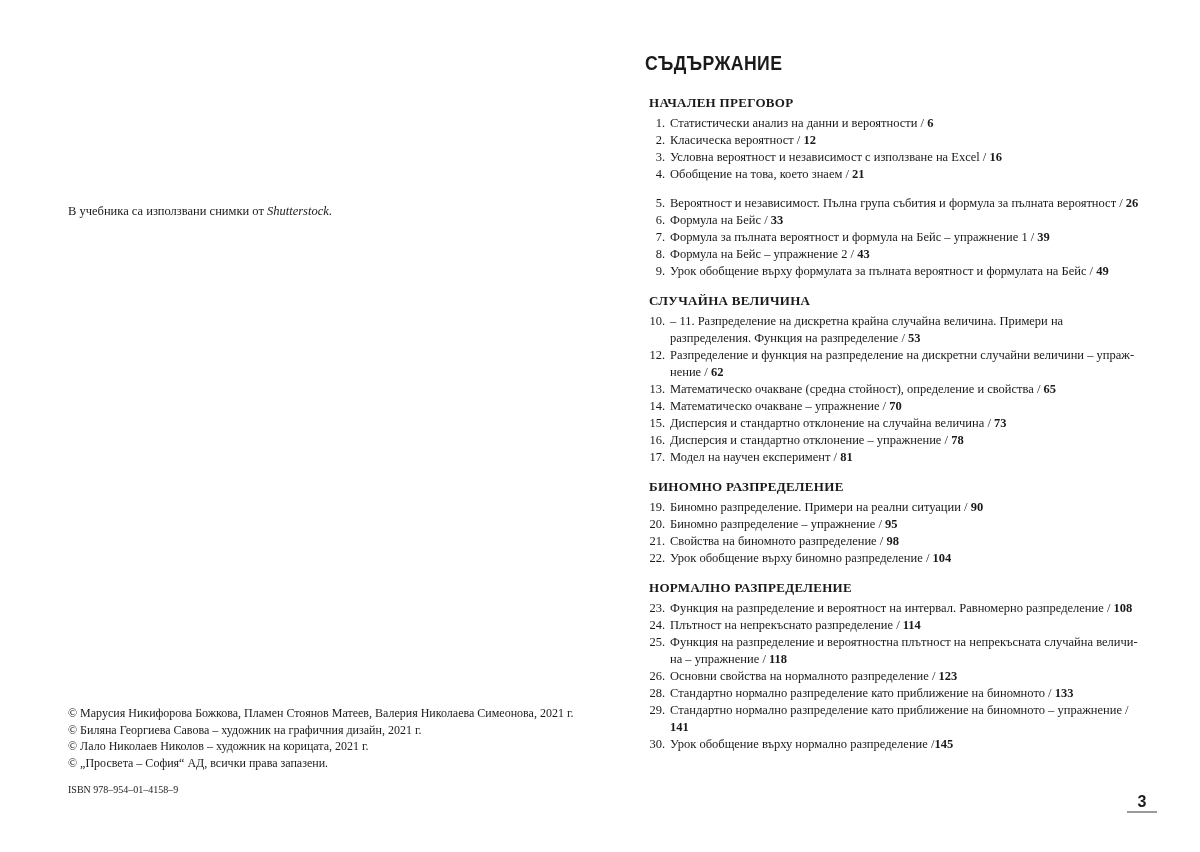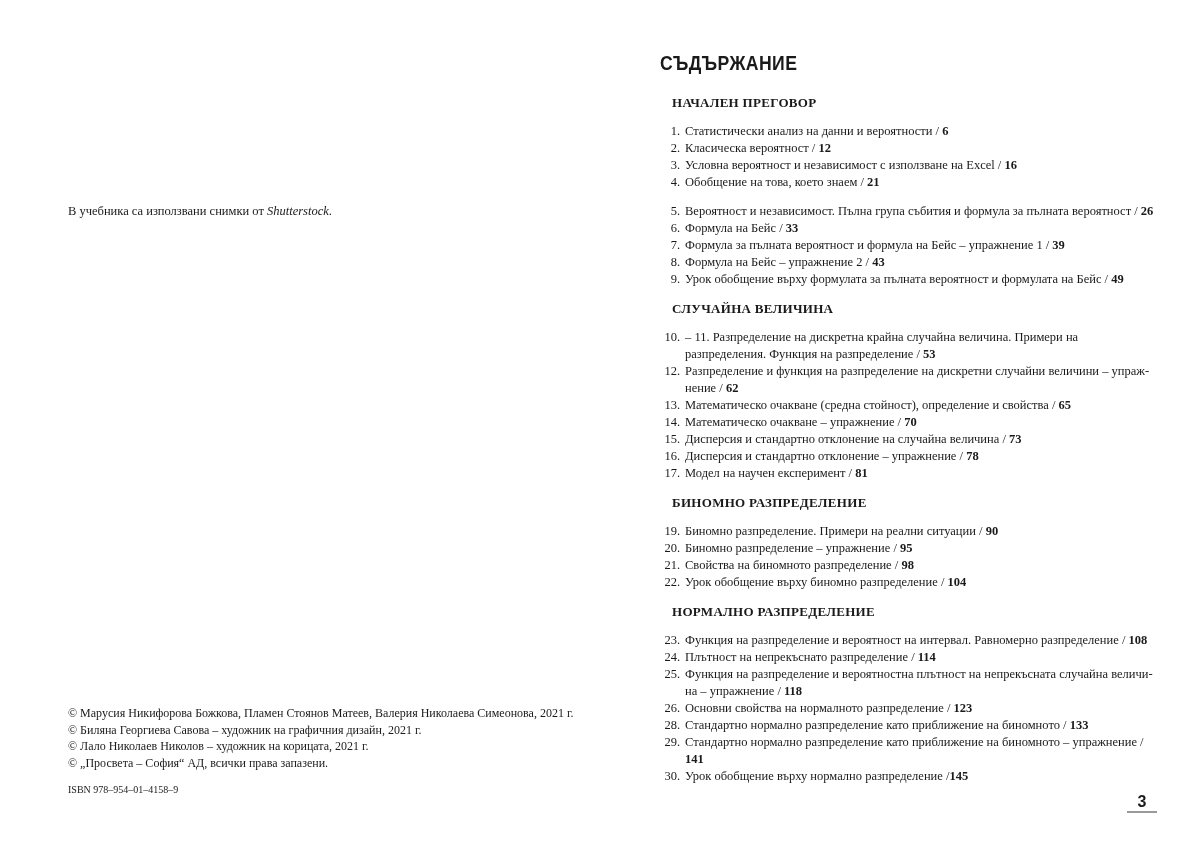--- a/index.html
+++ b/index.html
@@ -23,41 +23,41 @@
     position: absolute; left: 68px; top: 705px;
     font-size: 12px; line-height: 16.5px;
   }
   .isbn {
     position: absolute; left: 68px; top: 774px;
     font-size: 10px;
   }
 
   
   .toc {
-    position: absolute; left: 660px; top: 52px; width: 500px;
+    position: absolute; left: 645px; top: 52px; width: 500px;
   }
   .toc-title {
     font-family: "Liberation Sans", sans-serif;
     font-weight: 700;
     font-size: 21px;
     line-height: 22px;
     letter-spacing: 0.5px;
     transform: scaleX(0.84);
     transform-origin: left center;
     margin: 0 0 20px 0;
     white-space: nowrap;
   }
   .toc-section { margin-top: 12px; }
   .toc-section:first-of-type { margin-top: 0; }
   .toc-heading {
     font-size: 13px;
     font-weight: 700;
     letter-spacing: 0.3px;
     line-height: 17px;
-    margin: 12px;
+    margin: 4px;
   }
   .toc-item {
     display: flex;
     font-size: 12.5px;
     line-height: 17px;
   }
   .toc-num {
     flex: none;
     min-width: 20px;
     text-align: right;

